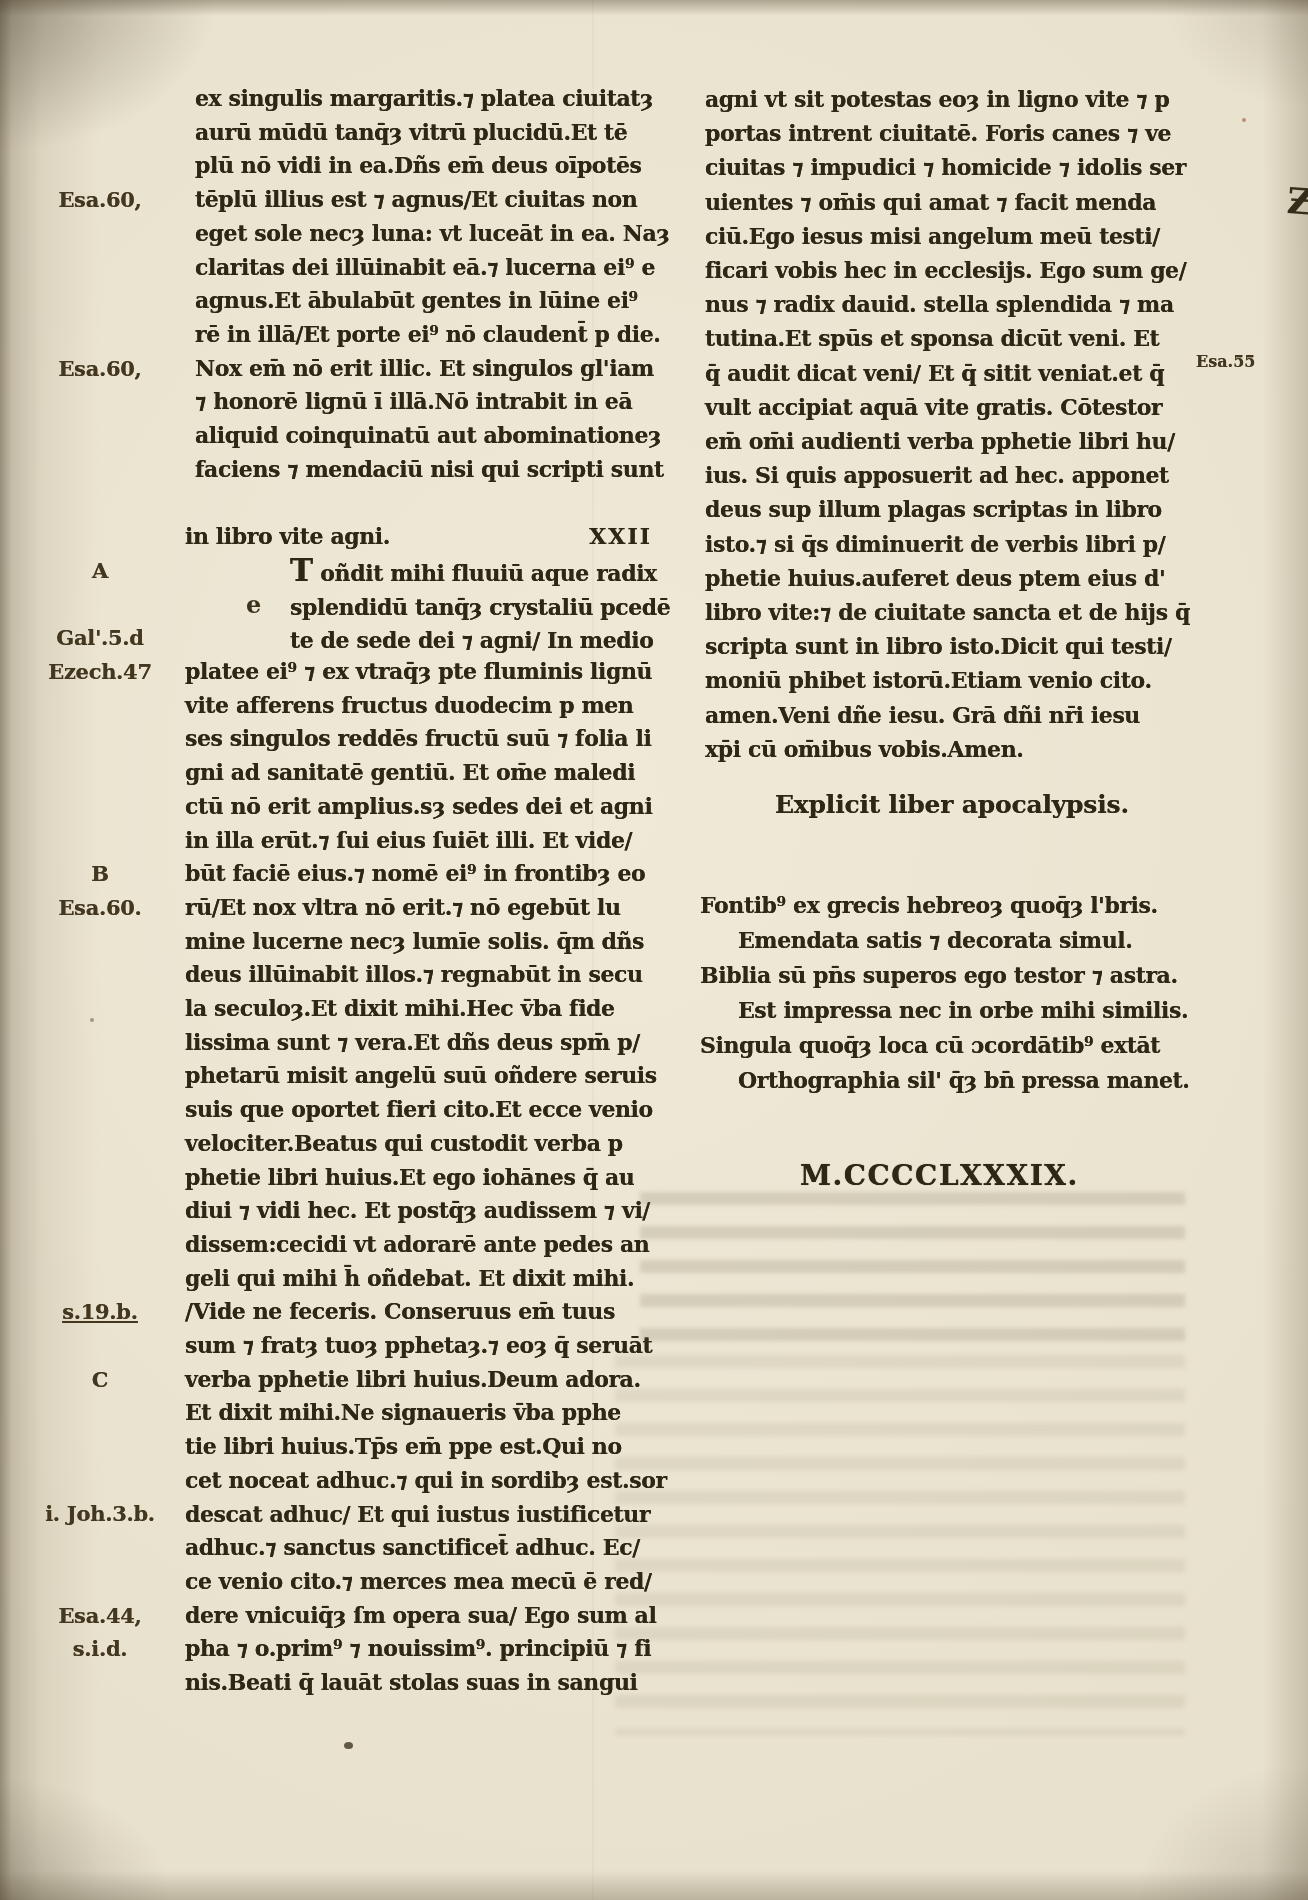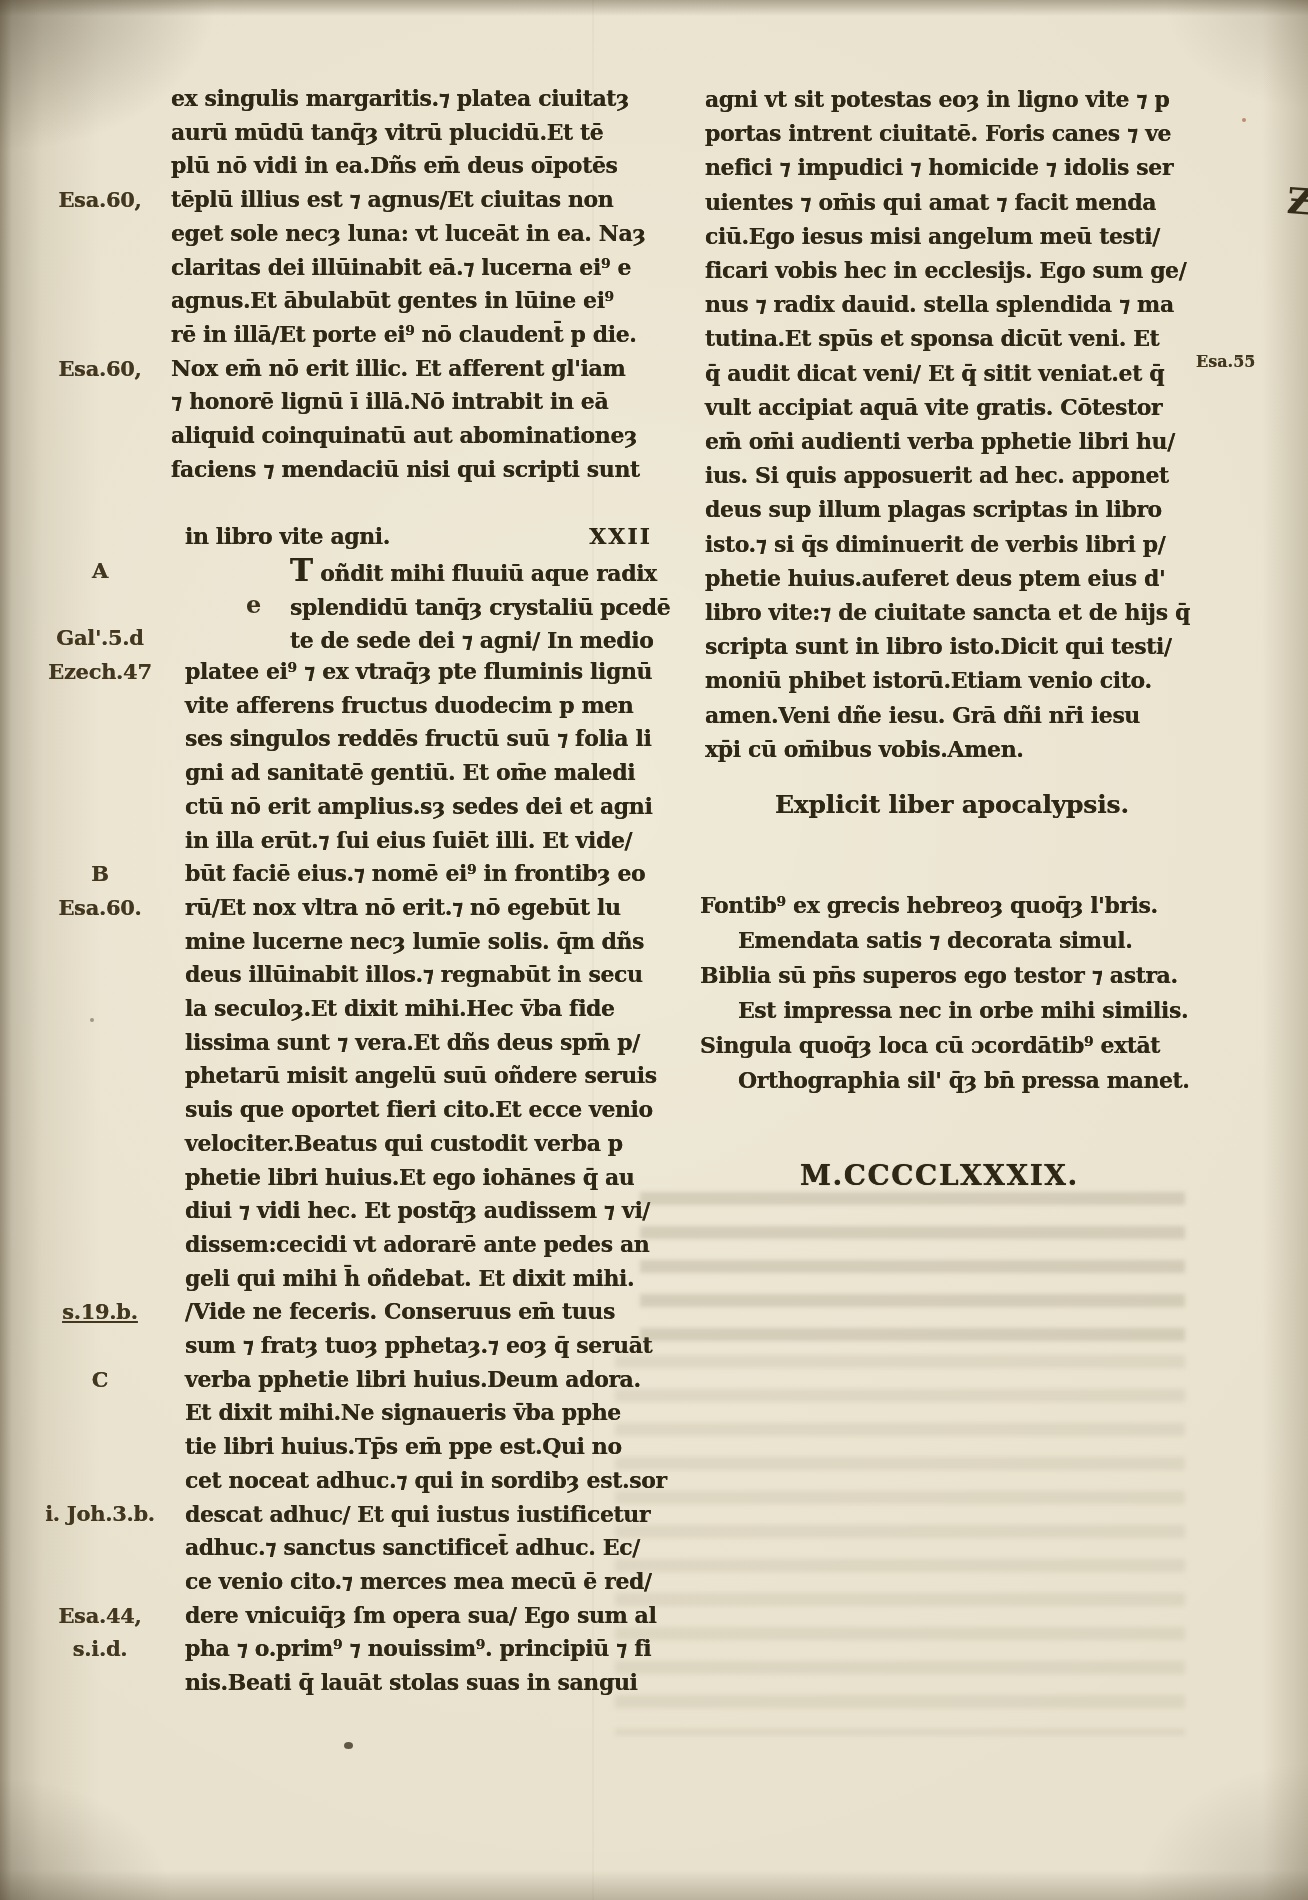--- a/index.html
+++ b/index.html
@@ -25,21 +25,21 @@
   }
   .bl{
     font-weight:bold;
     font-size:22px;
     line-height:33.7px;
     letter-spacing:-0.4px;
     text-shadow:0 0 .6px rgba(46,39,22,.85);
     white-space:nowrap;
   }
   .textcol{position:absolute;width:492px;}
-  .col-left-upper{left:171px;top:82px;}
+  .col-left-upper{left:195px;top:82px;}
   .chapline{position:absolute;left:185px;top:520px;width:492px;display:flex;justify-content:space-between;text-align:center;}
   .chapline .chapnum{margin-right:25px;letter-spacing:2px;}
   .chap-open{position:absolute;left:290px;top:554px;}
   .chap-open .initcap{font-size:31px;letter-spacing:0;}
   .col-left-lower{left:185px;top:655px;}
   .col-right{left:705px;top:82px;}
   .col-right .line{line-height:34.2px;}
   .line{white-space:nowrap;}
   .margincol{position:absolute;left:30px;top:82px;width:140px;height:1660px;}
   .mnote{
@@ -119,21 +119,21 @@
   <div class="textcol bl col-left-upper">
 
   <div class="line">ex singulis margaritis.⁊ platea ciuitatȝ</div>
       <div class="line">aurū mūdū tanq̄ȝ vitrū plucidū.Et tē</div>
       <div class="line">plū nō vidi in ea.Dñs em̄ deus oīpotēs</div>
       <div class="line">tēplū illius est ⁊ agnus/Et ciuitas non</div>
       <div class="line">eget sole necȝ luna: vt luceāt in ea. Naȝ</div>
       <div class="line">claritas dei illūinabit eā.⁊ lucerna ei⁹ e</div>
       <div class="line">agnus.Et ābulabūt gentes in lūine ei⁹</div>
       <div class="line">rē in illā/Et porte ei⁹ nō claudent̄ p die.</div>
-      <div class="line">Nox em̄ nō erit illic. Et afferent gl'iam</div>
+      <div class="line">Nox em̄ nō erit illic. Et singulos gl'iam</div>
       <div class="line">⁊ honorē lignū ī illā.Nō intrabit in eā</div>
       <div class="line">aliquid coinquinatū aut abominationeȝ</div>
       <div class="line">faciens ⁊ mendaciū nisi qui scripti sunt</div>
     </div>
 
   <div class="chapline bl">
     <span>in libro vite agni.</span>
     <span class="chapnum">XXII</span>
   </div>
 
@@ -181,21 +181,21 @@
       <div class="line">ce venio cito.⁊ merces mea mecū ē red/</div>
       <div class="line">dere vnicuiq̄ȝ ſm opera sua/ Ego sum al</div>
       <div class="line">pha ⁊ o.prim⁹ ⁊ nouissim⁹. principiū ⁊ fi</div>
       <div class="line">nis.Beati q̄ lauāt stolas suas in sangui</div>
     </div>
 
   <div class="textcol bl col-right">
 
   <div class="line">agni vt sit potestas eoȝ in ligno vite ⁊ p</div>
       <div class="line">portas intrent ciuitatē. Foris canes ⁊ ve</div>
-      <div class="line">nefici ⁊ impudici ⁊ homicide ⁊ idolis ser</div>
+      <div class="line">ciuitas ⁊ impudici ⁊ homicide ⁊ idolis ser</div>
       <div class="line">uientes ⁊ om̄is qui amat ⁊ facit menda</div>
       <div class="line">ciū.Ego iesus misi angelum meū testi/</div>
       <div class="line">ficari vobis hec in ecclesijs. Ego sum ge/</div>
       <div class="line">nus ⁊ radix dauid. stella splendida ⁊ ma</div>
       <div class="line">tutina.Et spūs et sponsa dicūt veni. Et</div>
       <div class="line">q̄ audit dicat veni/ Et q̄ sitit veniat.et q̄</div>
       <div class="line">vult accipiat aquā vite gratis. Cōtestor</div>
       <div class="line">em̄ om̄i audienti verba pphetie libri hu/</div>
       <div class="line">ius. Si quis apposuerit ad hec. apponet</div>
       <div class="line">deus sup illum plagas scriptas in libro</div>

